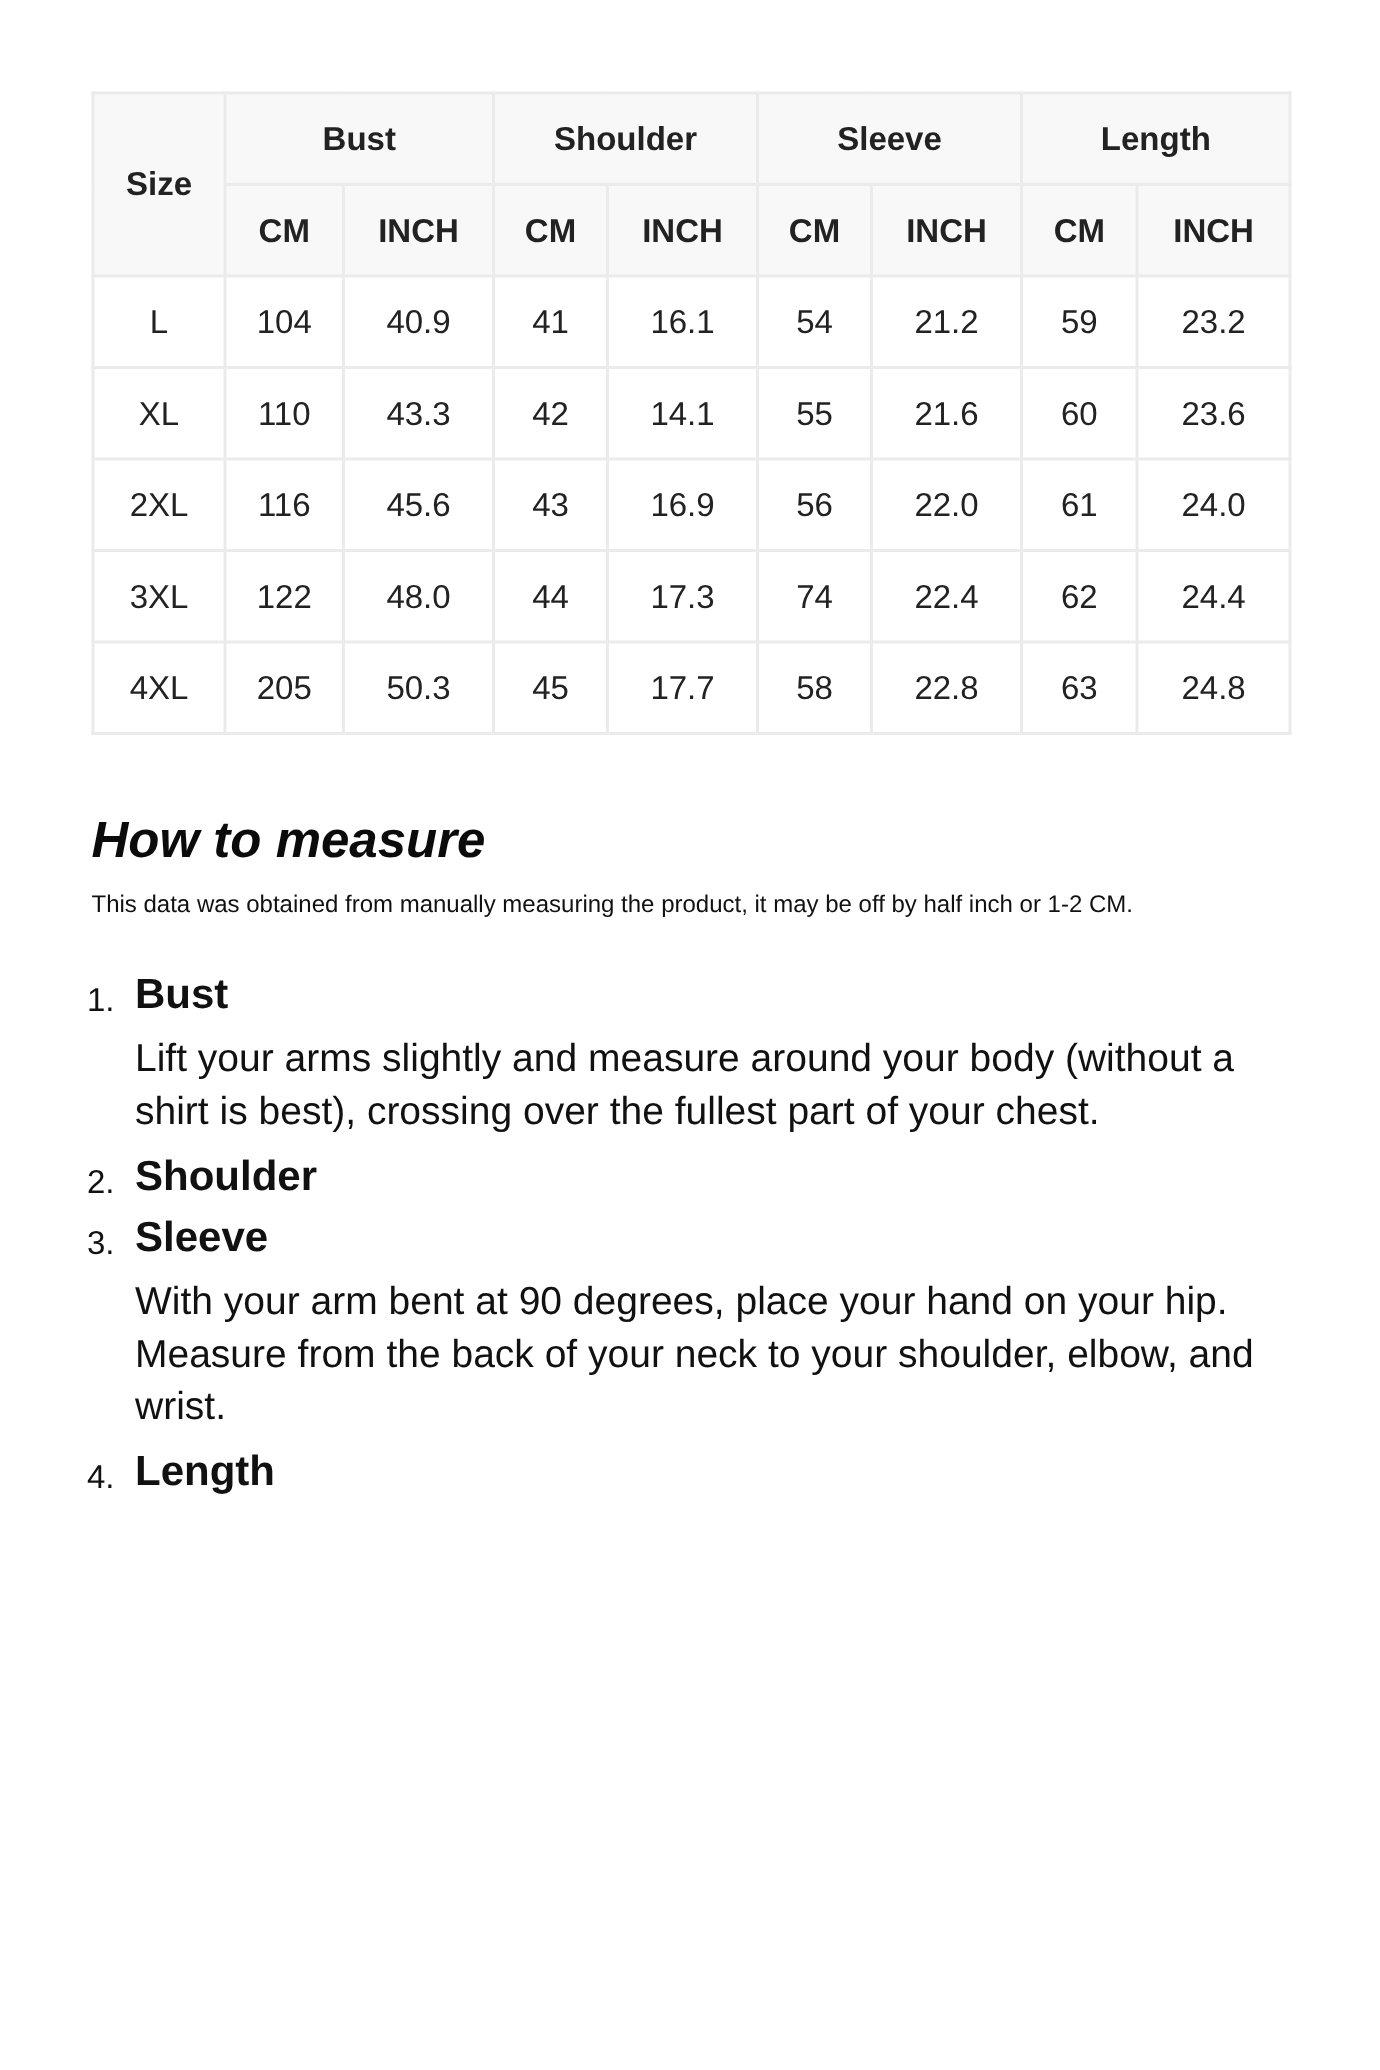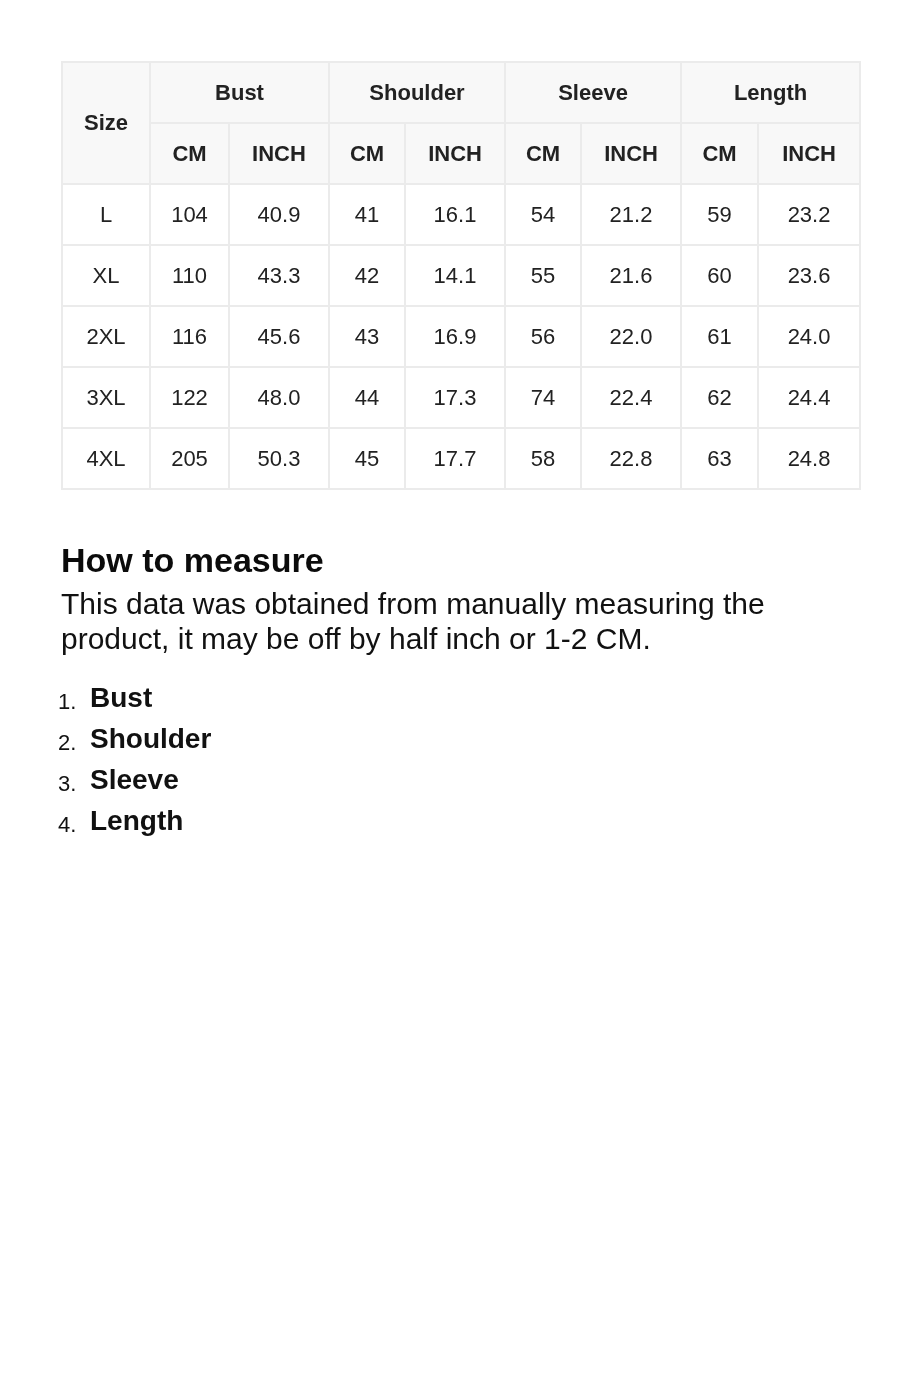--- a/index.html
+++ b/index.html
@@ -29,23 +29,24 @@
       font-weight: bold;
       font-size: 22px;
     }
     .size-table td { background: #ffffff; }
     .content {
       position: absolute; left: 61px; top: 538px; width: 800px;
     }
     .title {
       font-size: 34px; font-weight: bold; margin: 0; line-height: 44px;
       color: #0b0b0b;
+      font-style: italic;
     }
     .intro {
-      font-size: 30px; line-height: 35px; margin: 4px 0 0 0; color: #111;
+      font-size: 16px; line-height: 35px; margin: 4px 0 0 0; color: #111;
     }
     ol.steps {
       list-style: none; margin: 26px 0 0 0; padding: 0;
     }
     ol.steps li { position: relative; padding-left: 29px; margin-bottom: 10px; }
     .step-num {
       position: absolute; left: -3px; top: 5px; font-size: 22px; line-height: 30px; color: #111;
     }
     .step-title {
       font-size: 28px; font-weight: bold; line-height: 30px; margin: 0; padding-top: 1px;
@@ -147,27 +148,29 @@
   </tbody>
 </table>
 
 <div class="content">
   <h2 class="title">How to measure</h2>
   <p class="intro">This data was obtained from manually measuring the product, it may be off by half inch or 1-2 CM.</p>
   <ol class="steps">
     <li>
       <span class="step-num">1.</span>
       <div class="step-title">Bust</div>
+      <div class="step-desc">Lift your arms slightly and measure around your body (without a shirt is best), crossing over the fullest part of your chest.</div>
     </li>
     <li>
       <span class="step-num">2.</span>
       <div class="step-title">Shoulder</div>
     </li>
     <li>
       <span class="step-num">3.</span>
       <div class="step-title">Sleeve</div>
+      <div class="step-desc">With your arm bent at 90 degrees, place your hand on your hip. Measure from the back of your neck to your shoulder, elbow, and wrist.</div>
     </li>
     <li>
       <span class="step-num">4.</span>
       <div class="step-title">Length</div>
     </li>
   </ol>
 </div>
 
 </body></html>

